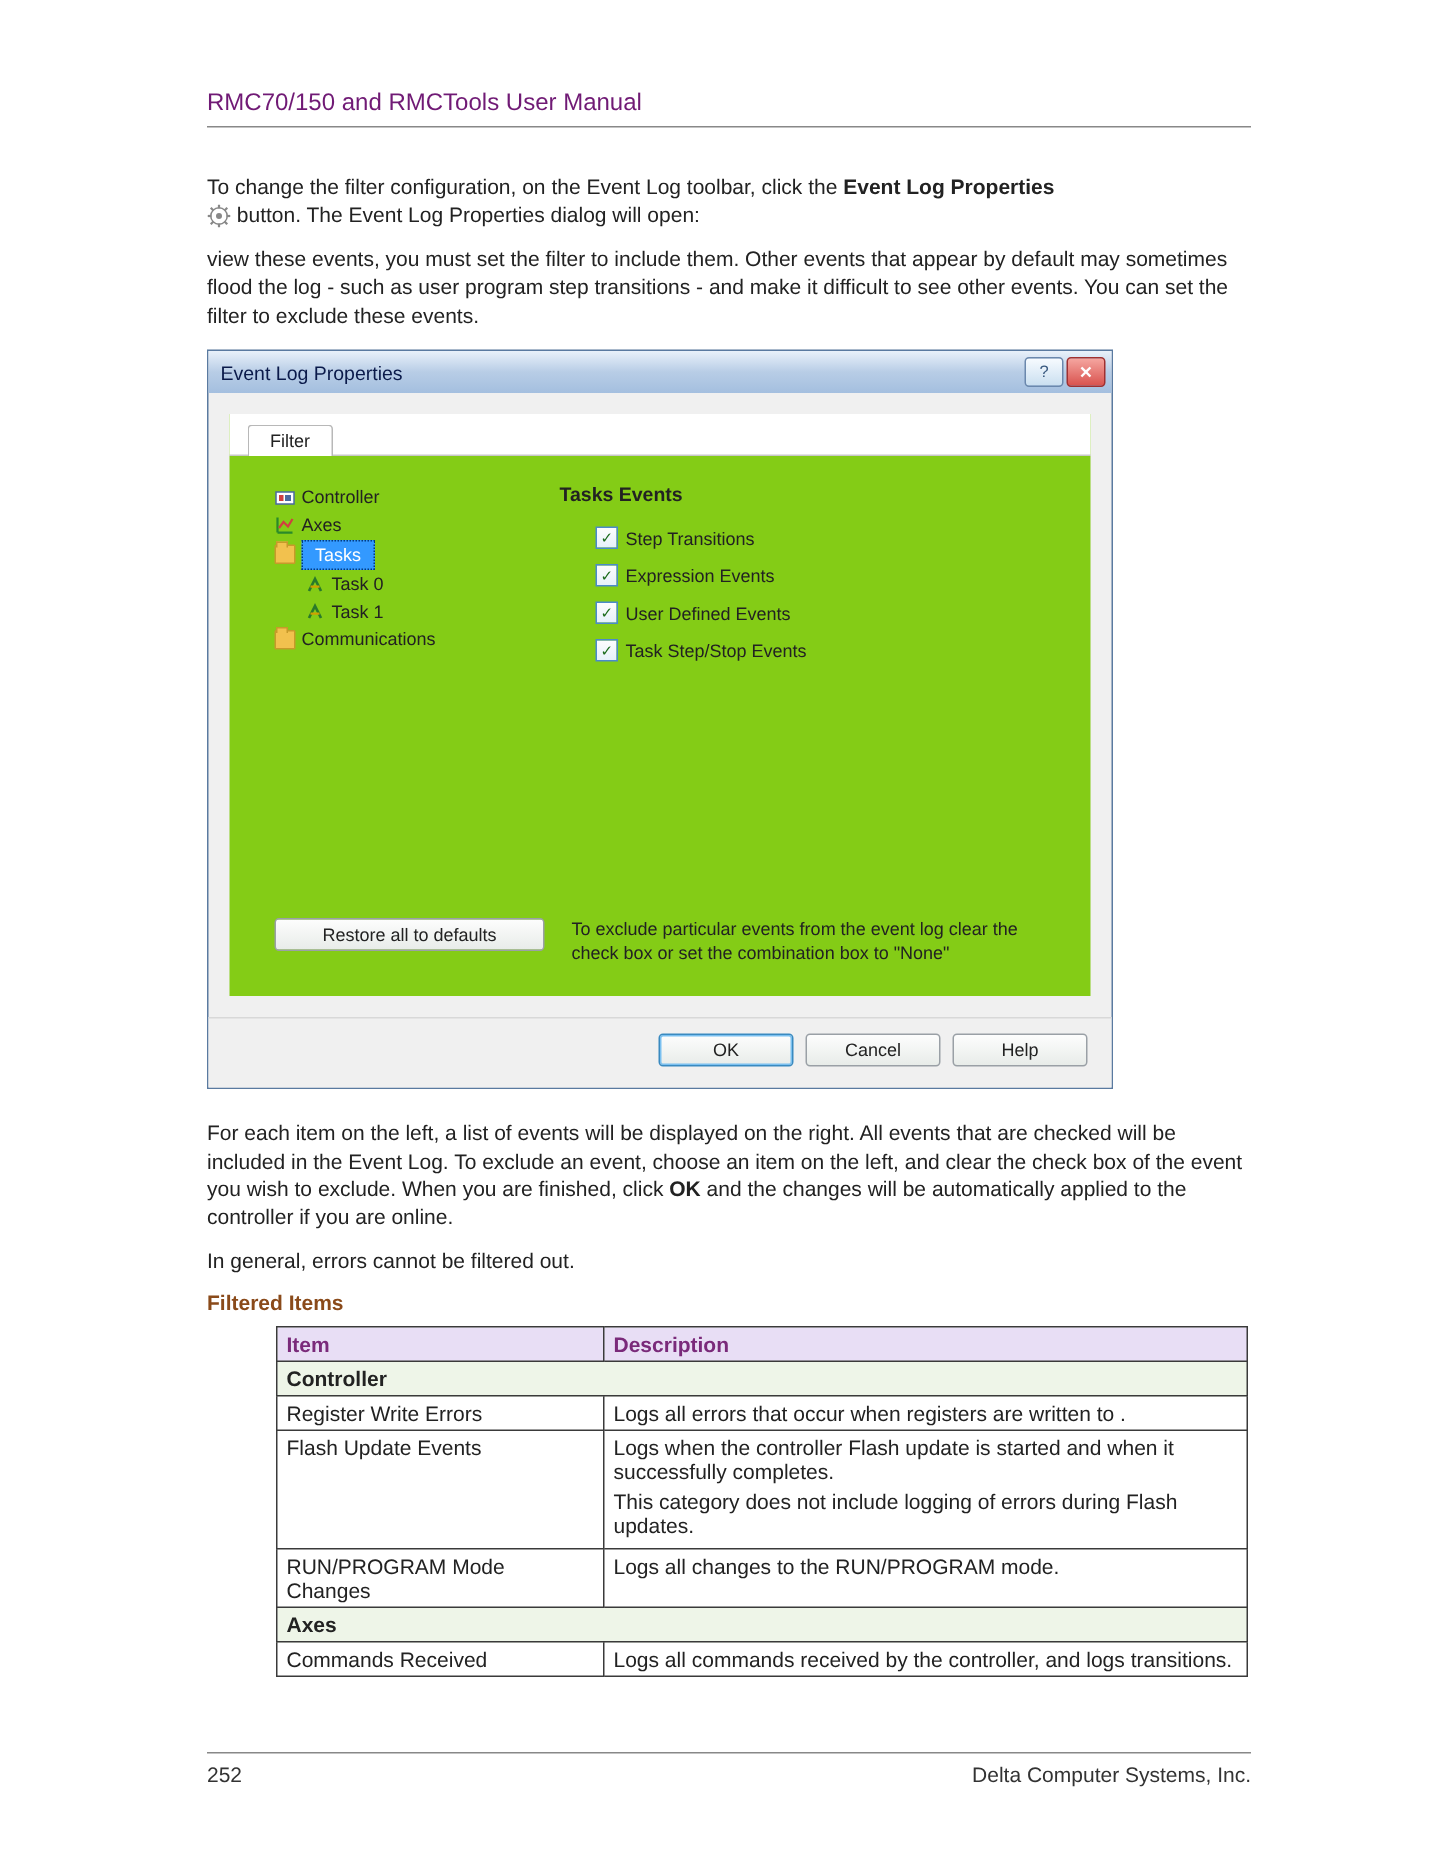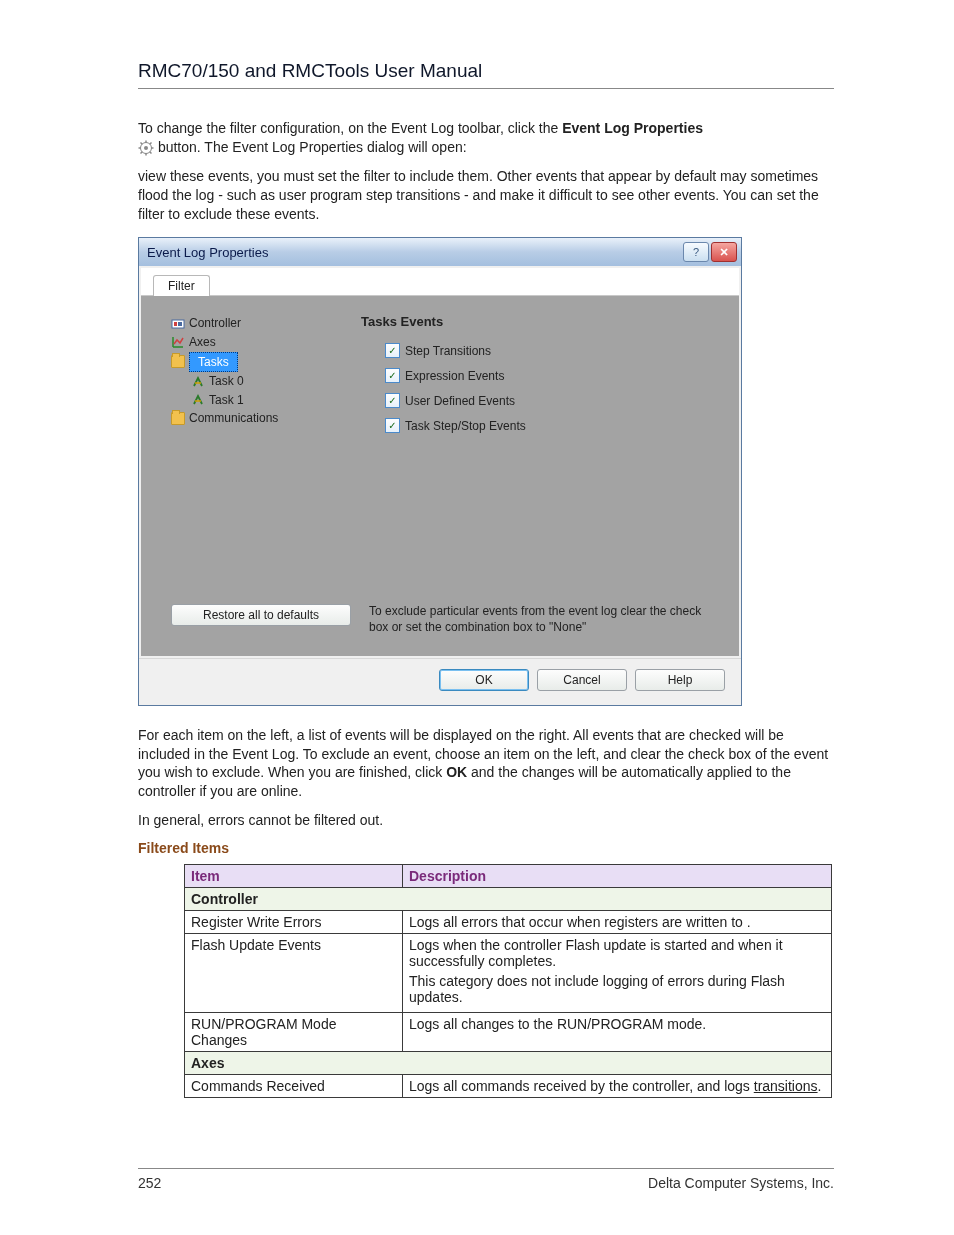--- a/index.html
+++ b/index.html
@@ -12,22 +12,22 @@
   }
   .page {
     width: 954px;
     min-height: 1235px;
     margin: 0 auto;
     padding: 60px 120px 40px 138px;
     box-sizing: border-box;
     position: relative;
   }
   .header-line {
-    font-size: 19px;
-    color: #0f172a;
+    font-size: 16px;
+    color: #701a75;
     margin-bottom: 6px;
   }
   .header-rule {
     border: none;
     border-top: 1px solid #888;
     margin: 0 0 30px 0;
   }
   .body-para {
     font-size: 14px;
     line-height: 1.35;
@@ -65,22 +65,22 @@
     display: flex; align-items: center; justify-content: center;
     font-size: 11px; color: #3a5a80;
   }
   .titlebar .win-close {
     background: linear-gradient(to bottom,#f5a6a0,#d9534f);
     border-color: #a03030;
     color: #fff;
     font-weight: bold;
   }
   .dialog-inner {
-    background: #a3a3a3;
-    margin: 2px;
+    background: #84cc16;
+    margin: 14px;
   }
   .tabstrip {
     display: flex;
     padding: 6px 6px 0 12px;
     background: #fff;
     border-bottom: 1px solid #c8c8c8;
   }
   .tab {
     padding: 3px 14px;
     border: 1px solid #b8b8b8;
@@ -168,21 +168,21 @@
   table.filtered th {
     background: #e8def5;
     color: #7a2a7a;
     font-weight: bold;
   }
   table.filtered tr.group td {
     background: #eef5e8;
     font-weight: bold;
   }
   table.filtered td.desc p { margin: 0 0 4px 0; }
-  .underlined { text-decoration: underline; }
+  .underlined { }
 
   .footer {
     position: absolute;
     bottom: 44px;
     left: 138px; right: 120px;
   }
   .footer-rule { border:none; border-top:1px solid #888; margin:0 0 6px 0; }
   .footer-row { display:flex; justify-content:space-between; font-size:14px; color:#333; }
 
   .folder-icon { width:13px; height:11px; background:#f2c14e; border:1px solid #c79a2a; border-radius:1px; position:relative; }

